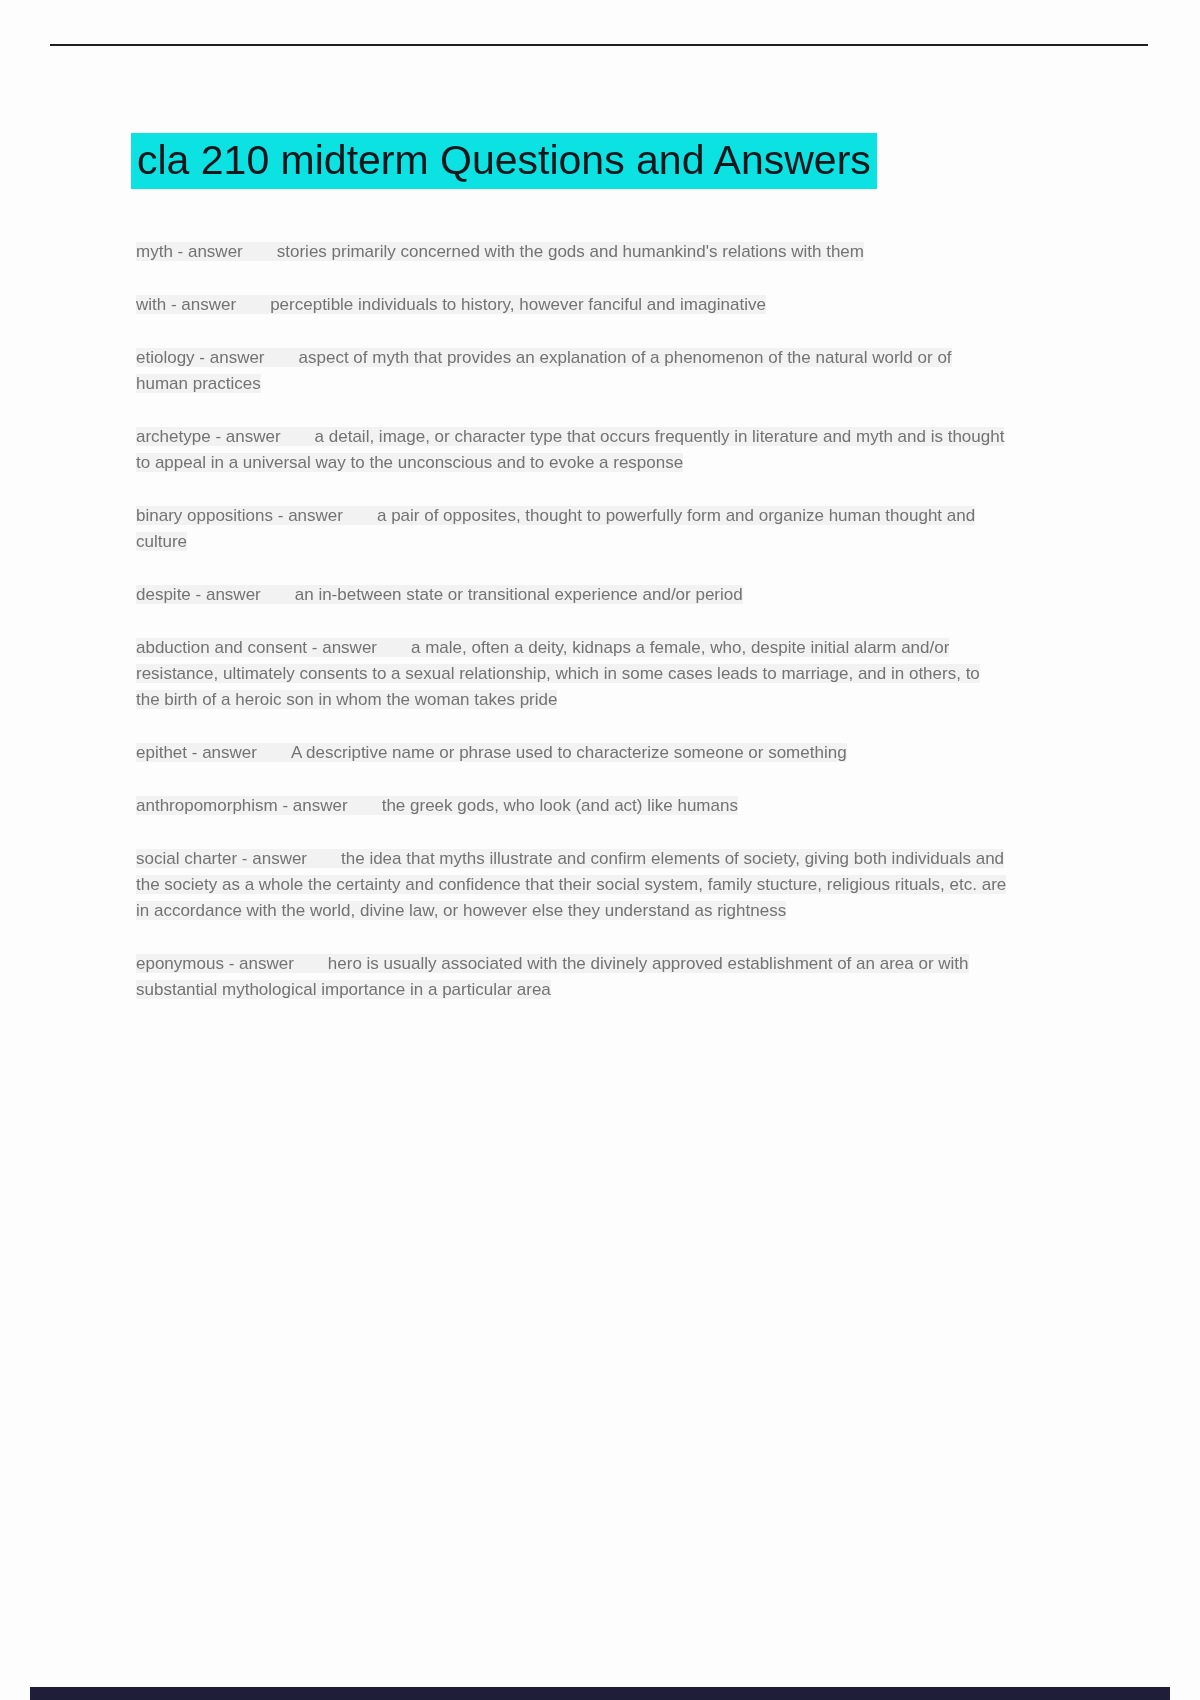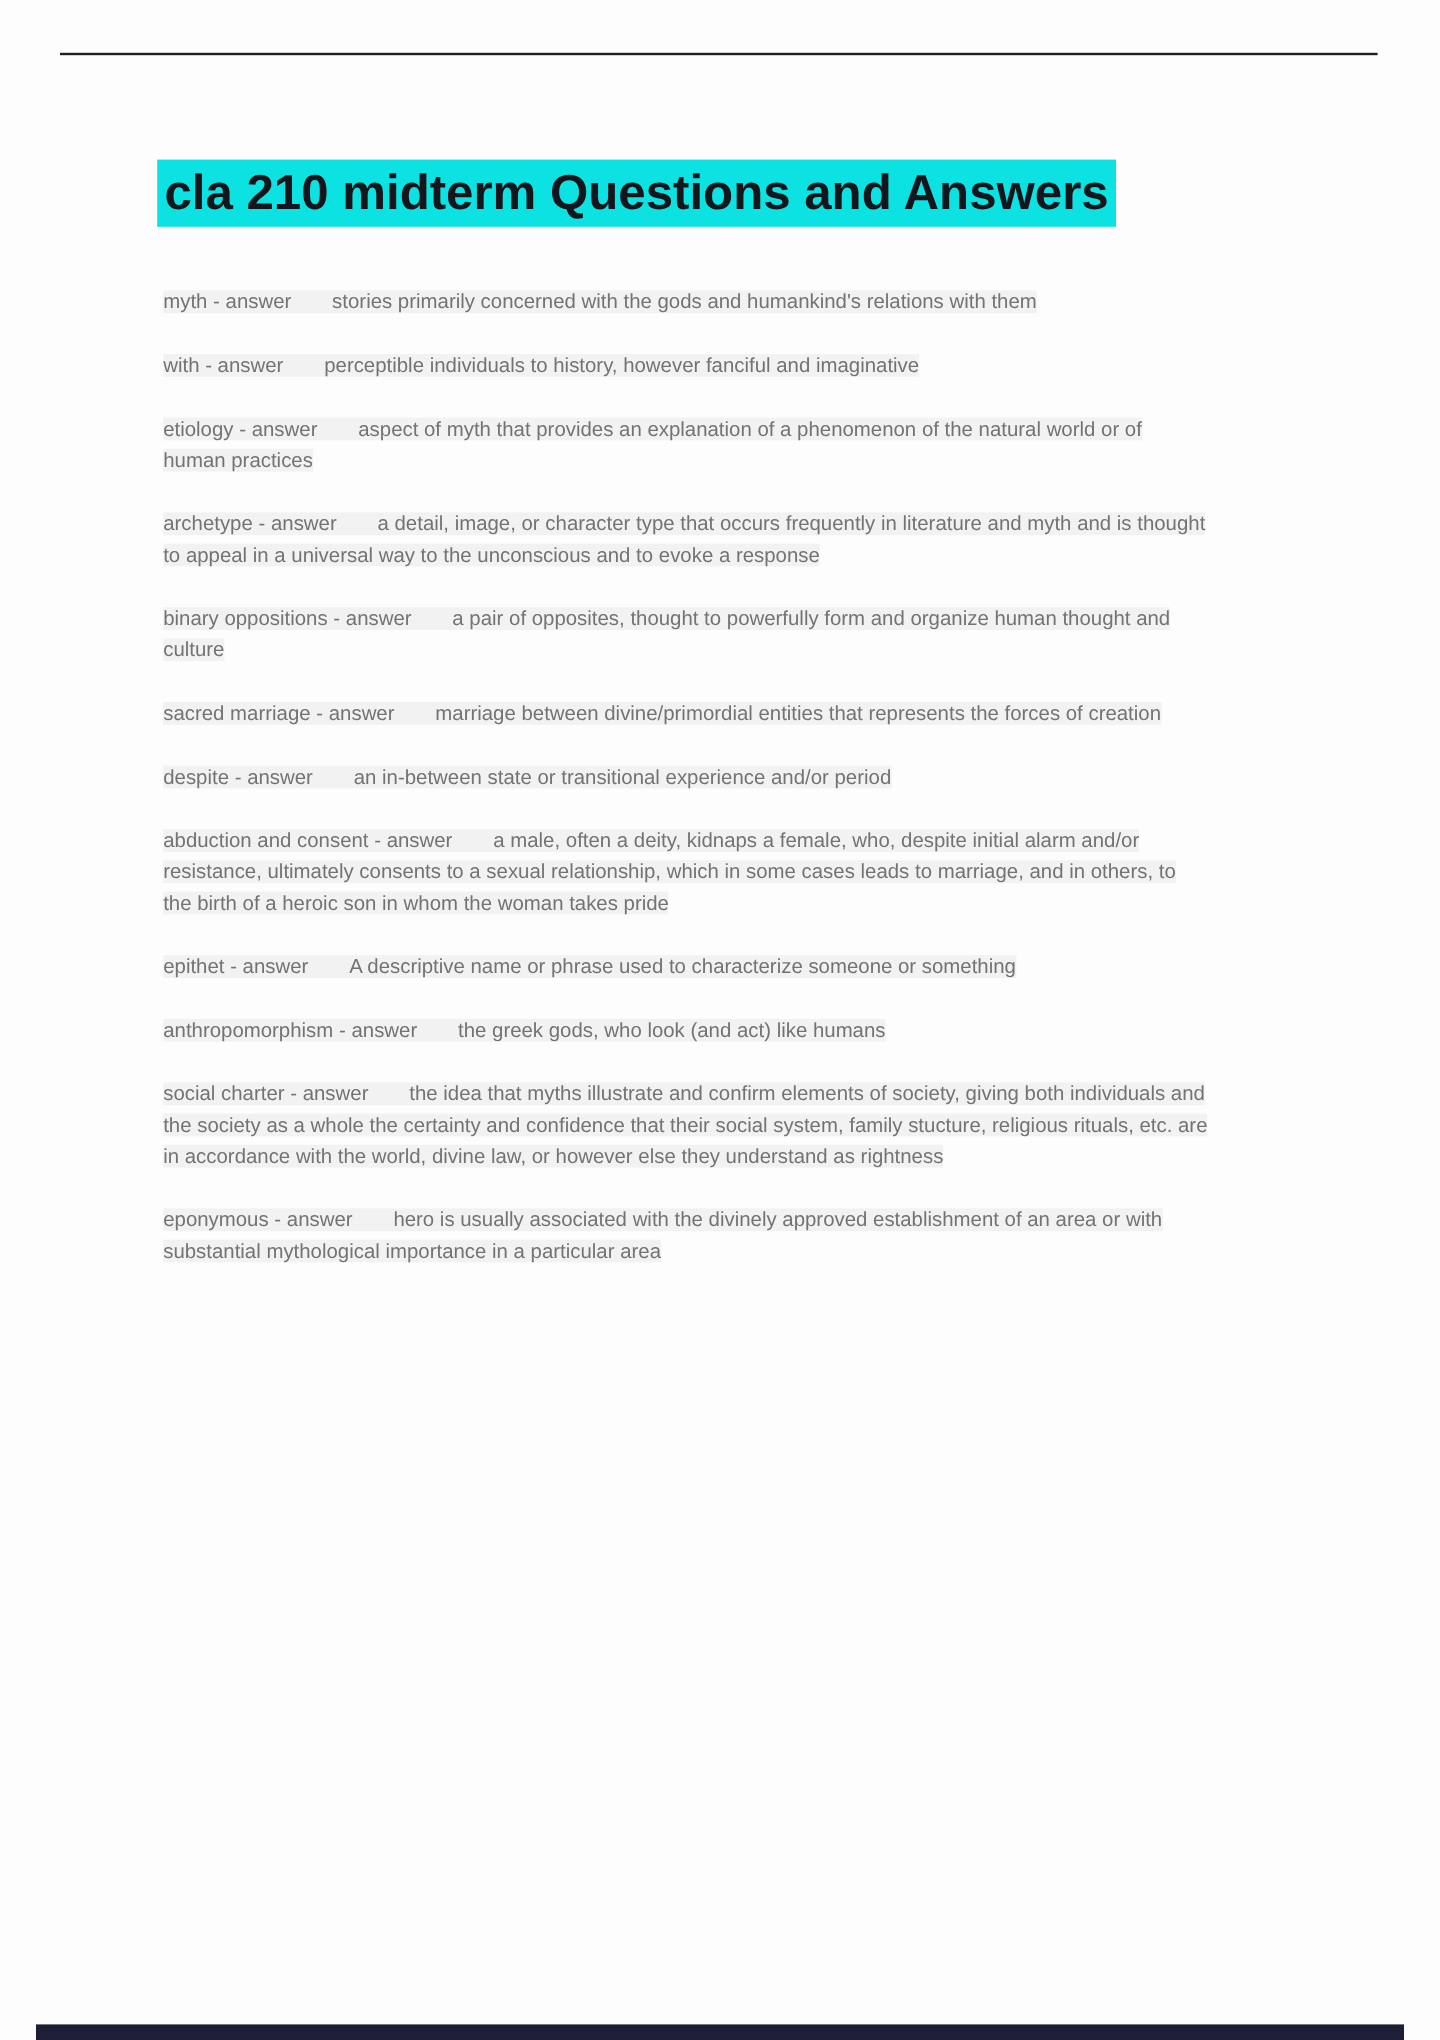--- a/index.html
+++ b/index.html
@@ -32,21 +32,21 @@
     position: absolute;
     left: 136px;
     top: 0;
     width: 872px;
   }
   h1.doc-title {
     margin: 133px 0 0 -5px;
     padding: 0;
     font-size: 41px;
     line-height: 1.0;
-    font-weight: bold;
+    font-weight: normal;
     color: #15151c;
     letter-spacing: 0px;
   }
   .title-hl {
     background: #0de2e2;
     padding: 7px 6px 8px 6px;
     display: inline-block;
   }
   #entry-list {
     margin-top: 50px;
@@ -89,21 +89,20 @@
   <p class="entry"><span class="hl"><span>with</span> <span>- answer</span><span class="gap"></span><span>perceptible individuals to history, however fanciful and imaginative</span></span></p>
 
 
   <p class="entry"><span class="hl"><span>etiology</span> <span>- answer</span><span class="gap"></span><span>aspect of myth that provides an explanation of a phenomenon of the natural world or of human practices</span></span></p>
 
   <p class="entry"><span class="hl"><span>archetype</span> <span>- answer</span><span class="gap"></span><span>a detail, image, or character type that occurs frequently in literature and myth and is thought to appeal in a universal way to the unconscious and to evoke a response</span></span></p>
 
   <p class="entry"><span class="hl"><span>binary oppositions</span> <span>- answer</span><span class="gap"></span><span>a pair of opposites, thought to powerfully form and organize human thought and culture</span></span></p>
 
 
-  <p class="entry"><span class="hl"><span>sacred marriage</span> <span>- answer</span><span class="gap"></span><span>marriage between divine/primordial entities that represents the forces of creation</span></span></p>
 
   <p class="entry"><span class="hl"><span>despite</span> <span>- answer</span><span class="gap"></span><span>an in-between state or transitional experience and/or period</span></span></p>
 
   <p class="entry"><span class="hl"><span>abduction and consent</span> <span>- answer</span><span class="gap"></span><span>a male, often a deity, kidnaps a female, who, despite initial alarm and/or resistance, ultimately consents to a sexual relationship, which in some cases leads to marriage, and in others, to the birth of a heroic son in whom the woman takes pride</span></span></p>
 
   <p class="entry"><span class="hl"><span>epithet</span> <span>- answer</span><span class="gap"></span><span>A descriptive name or phrase used to characterize someone or something</span></span></p>
 
   <p class="entry"><span class="hl"><span>anthropomorphism</span> <span>- answer</span><span class="gap"></span><span>the greek gods, who look (and act) like humans</span></span></p>
 
   <p class="entry"><span class="hl"><span>social charter</span> <span>- answer</span><span class="gap"></span><span>the idea that myths illustrate and confirm elements of society, giving both individuals and the society as a whole the certainty and confidence that their social system, family stucture, religious rituals, etc. are in accordance with the world, divine law, or however else they understand as rightness</span></span></p>

